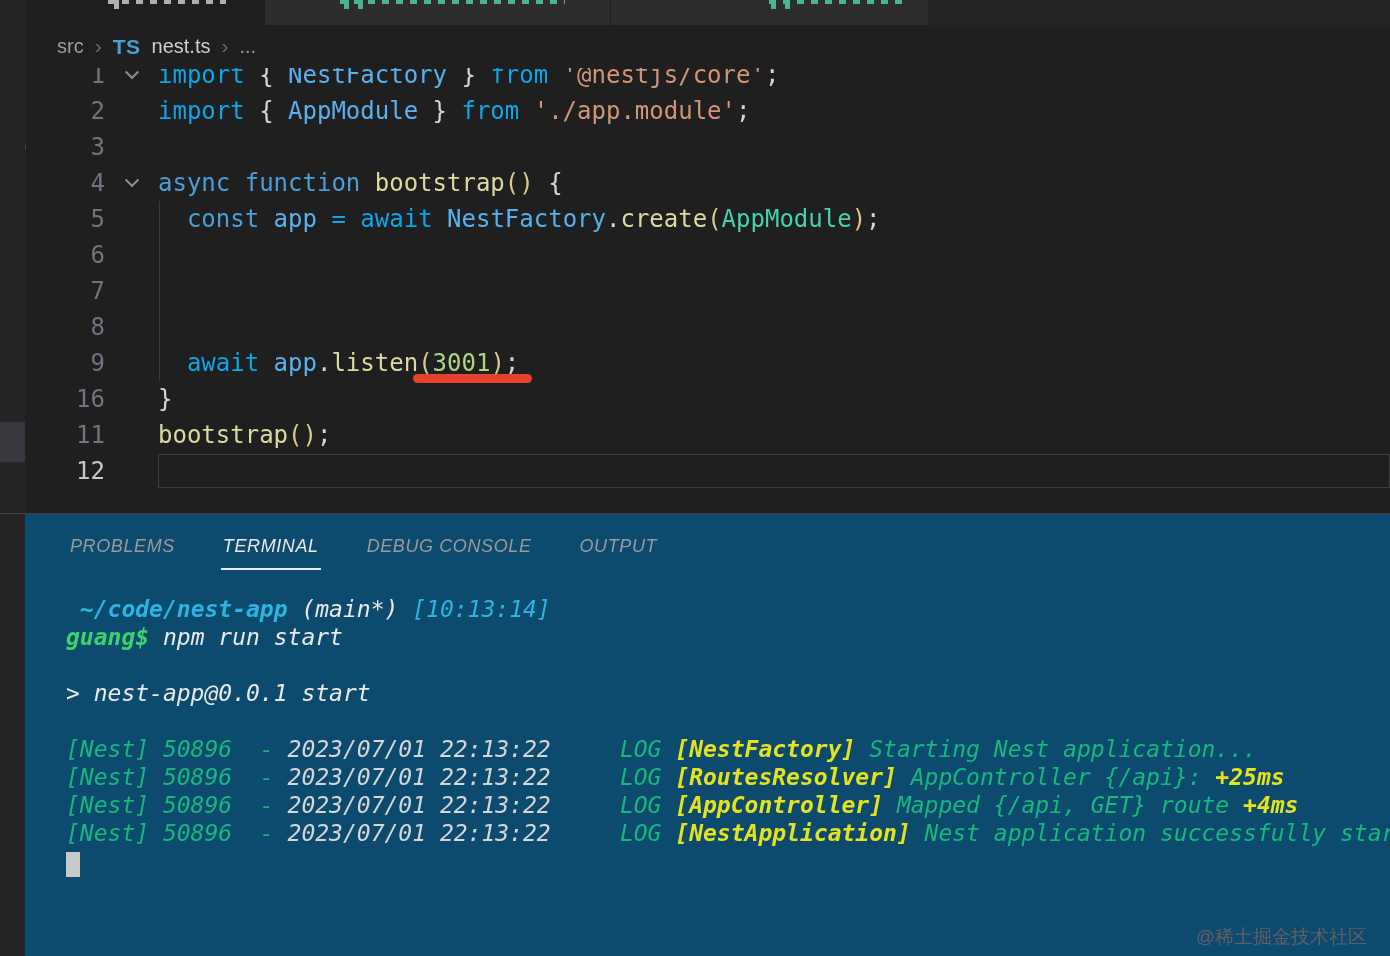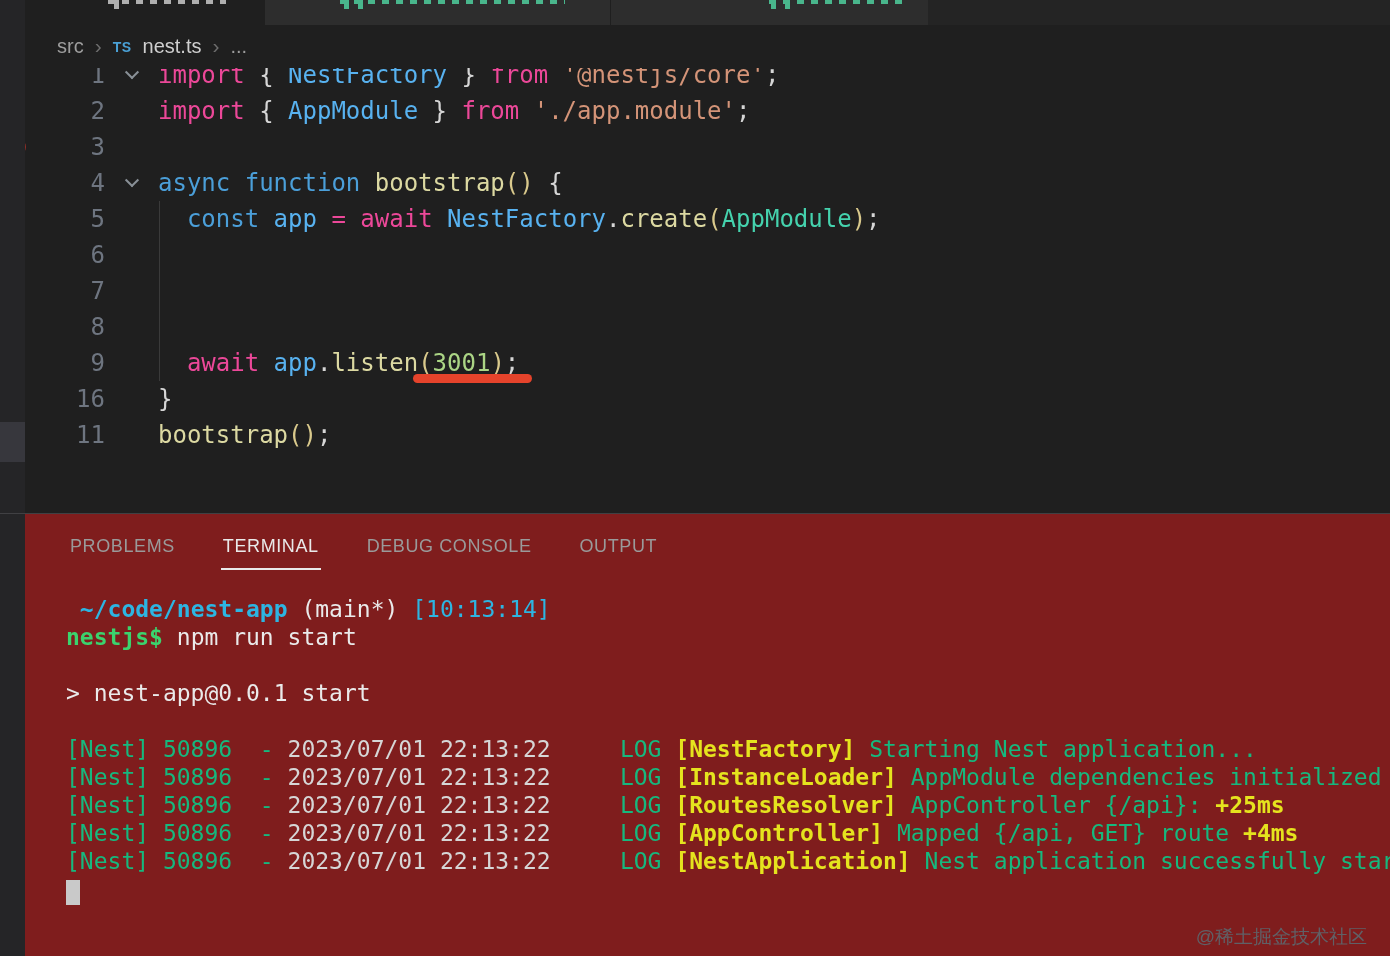--- a/index.html
+++ b/index.html
@@ -25,56 +25,56 @@
   .rmn .bar { position:absolute; top:0; width:5px; height:9px; background:currentColor; }
   .etab.active .rmn { color:#c9c9c9; left:83px; width:118px; }
   .etab.t2 .rmn { color:#4fce9d; left:75px; width:225px; }
   .etab.t3 .rmn { color:#4fce9d; left:158px; width:140px; }
 
   
   #breadcrumb { position:absolute; left:25px; top:25px; width:1365px; height:43px; background:#1f1f1f;
     display:flex; align-items:center; padding-left:32px; gap:11px; z-index:5;
     font-size:20px; color:#9d9d9d; }
   .bc-sep { color:#6e6e6e; font-size:21px; transform:translateY(-1px); }
-  .bc-ts { color:#4aa0d5; font-weight:bold; font-size:14px; letter-spacing:.5px; }
+  .bc-ts { color:#4aa0d5; font-weight:bold; font-size:21px; letter-spacing:.5px; }
   .bc-file { color:#cfcfcf; }
 
   
   #code-lines { position:absolute; left:0; top:57px; width:1390px; z-index:1; }
   .code-row { display:flex; height:36px; align-items:center; }
   .bp-cell { width:35px; display:flex; justify-content:center; align-items:center; height:36px; }
   .gutter-num { width:70px; text-align:right; font-family:"DejaVu Sans Mono",monospace;
     font-size:24px; color:#6e7580; }
   .gutter-num.active { color:#c8c8c8; }
   .gutter-mark { width:53px; display:flex; justify-content:center; align-items:center; height:36px; }
   .code-text { flex:1; height:36px; font-family:"DejaVu Sans Mono",monospace; font-size:24px;
     line-height:36px; white-space:pre; overflow:hidden; }
   .code-row.current .code-text { border:1px solid #3c3c3e; height:34px; line-height:32px; }
   .breakpoint { width:16px; height:16px; border-radius:50%; background:#942f28; display:block; }
   .chevron { width:10px; height:10px; border-right:2px solid #899097; border-bottom:2px solid #899097;
     transform:rotate(45deg) translate(-2px,-2px); display:block; }
 
   
-  .c-kw  { color:#ec4899; }          
+  .c-kw  { color:#0ea5e9; }          
   .c-kwb { color:#4b9fd9; }          
   .c-id  { color:#58b2f0; }          
   .c-fn  { color:#dcd9a2; }          
   .c-st  { color:#d49478; }          
   .c-cl  { color:#45d3ae; }          
   .c-nu  { color:#abd585; }          
   .c-pr  { color:#d9c98c; }          
   .c-pn  { color:#d6d6d6; }          
 
   #indent-guide { position:absolute; left:159px; top:201px; width:1px; height:180px; background:#3a3a3a; z-index:2; }
   #red-underline { position:absolute; left:413px; top:374px; width:119px; height:9px;
     background:#e5432b; border-radius:5px; z-index:3; }
 
   
   #panel-divider { position:absolute; left:0; top:513px; width:1390px; height:1px; background:#404043; z-index:8; }
-  #panel { position:absolute; left:25px; top:514px; width:1365px; height:442px; background:#7f1d1d; z-index:4; }
+  #panel { position:absolute; left:25px; top:514px; width:1365px; height:442px; background:#0c4a6e; z-index:4;font-style:italic; }
   #panel-tabs { display:flex; gap:48px; padding-left:45px; height:64px; align-items:center; }
   .panel-tab { font-size:18px; letter-spacing:.6px; color:#9a9a9a; position:relative; cursor:default; }
   .panel-tab.active { color:#e9e9e9; }
   .panel-tab.active::after { content:""; position:absolute; left:-2px; right:-2px; bottom:-13px;
     height:2px; background:#e9e9e9; }
 
   
   #terminal-output { position:absolute; left:0; top:81px; width:1365px; height:361px; overflow:hidden;
     font-family:"DejaVu Sans Mono",monospace; font-size:23px; line-height:28px;
     color:#eaeaea; padding-left:41px; }
@@ -195,40 +195,45 @@
       <div class="gutter-num">16</div>
       <div class="gutter-mark"></div>
       <div class="code-text"><span class="c-pn">}</span></div>
     </div>
     <div class="code-row">
       <div class="bp-cell"></div>
       <div class="gutter-num">11</div>
       <div class="gutter-mark"></div>
       <div class="code-text"><span class="c-fn">bootstrap</span><span class="c-pr">()</span><span class="c-pn">;</span></div>
     </div>
+    <div class="code-row current">
+      <div class="bp-cell"></div>
+      <div class="gutter-num active">12</div>
+      <div class="gutter-mark"></div>
+      <div class="code-text"></div>
+    </div>
   </div>
 <div id="indent-guide"></div>
 <div id="red-underline"></div>
 
 <div id="panel-divider"></div>
 <div id="panel">
   <div id="panel-tabs">
       <div class="panel-tab">PROBLEMS</div>
       <div class="panel-tab active">TERMINAL</div>
       <div class="panel-tab">DEBUG CONSOLE</div>
       <div class="panel-tab">OUTPUT</div>
     </div>
   <div id="terminal-output">
       <div class="term-line"><span class="t-sp"> </span><span class="t-cyB">~/code/nest-app</span><span class="t-wh"> (main*) </span><span class="t-cy">[10:13:14]</span></div>
-      <div class="term-line"><span class="t-gnB">nestjs$</span><span class="t-wh"> npm run start</span></div>
+      <div class="term-line"><span class="t-gnB">guang$</span><span class="t-wh"> npm run start</span></div>
       <div class="term-line">&nbsp;</div>
       <div class="term-line"><span class="t-wh">&gt; nest-app@0.0.1 start</span></div>
       <div class="term-line">&nbsp;</div>
       <div class="term-line"><span class="t-gn">[Nest] 50896  - </span><span class="t-dt">2023/07/01 22:13:22</span><span class="t-sp">     </span><span class="t-gn">LOG </span><span class="t-yl">[NestFactory] </span><span class="t-gn">Starting Nest application...</span></div>
-      <div class="term-line"><span class="t-gn">[Nest] 50896  - </span><span class="t-dt">2023/07/01 22:13:22</span><span class="t-sp">     </span><span class="t-gn">LOG </span><span class="t-yl">[InstanceLoader] </span><span class="t-gn">AppModule dependencies initialized</span></div>
       <div class="term-line"><span class="t-gn">[Nest] 50896  - </span><span class="t-dt">2023/07/01 22:13:22</span><span class="t-sp">     </span><span class="t-gn">LOG </span><span class="t-yl">[RoutesResolver] </span><span class="t-gn">AppController {/api}: </span><span class="t-yl">+25ms</span></div>
       <div class="term-line"><span class="t-gn">[Nest] 50896  - </span><span class="t-dt">2023/07/01 22:13:22</span><span class="t-sp">     </span><span class="t-gn">LOG </span><span class="t-yl">[AppController] </span><span class="t-gn">Mapped {/api, GET} route </span><span class="t-yl">+4ms</span></div>
       <div class="term-line"><span class="t-gn">[Nest] 50896  - </span><span class="t-dt">2023/07/01 22:13:22</span><span class="t-sp">     </span><span class="t-gn">LOG </span><span class="t-yl">[NestApplication] </span><span class="t-gn">Nest application successfully started</span></div>
       <div class="term-line"><span class="term-cursor"></span></div>
     </div>
 </div>
 
 <div id="watermark">@稀土掘金技术社区</div>
 
 </body></html>

